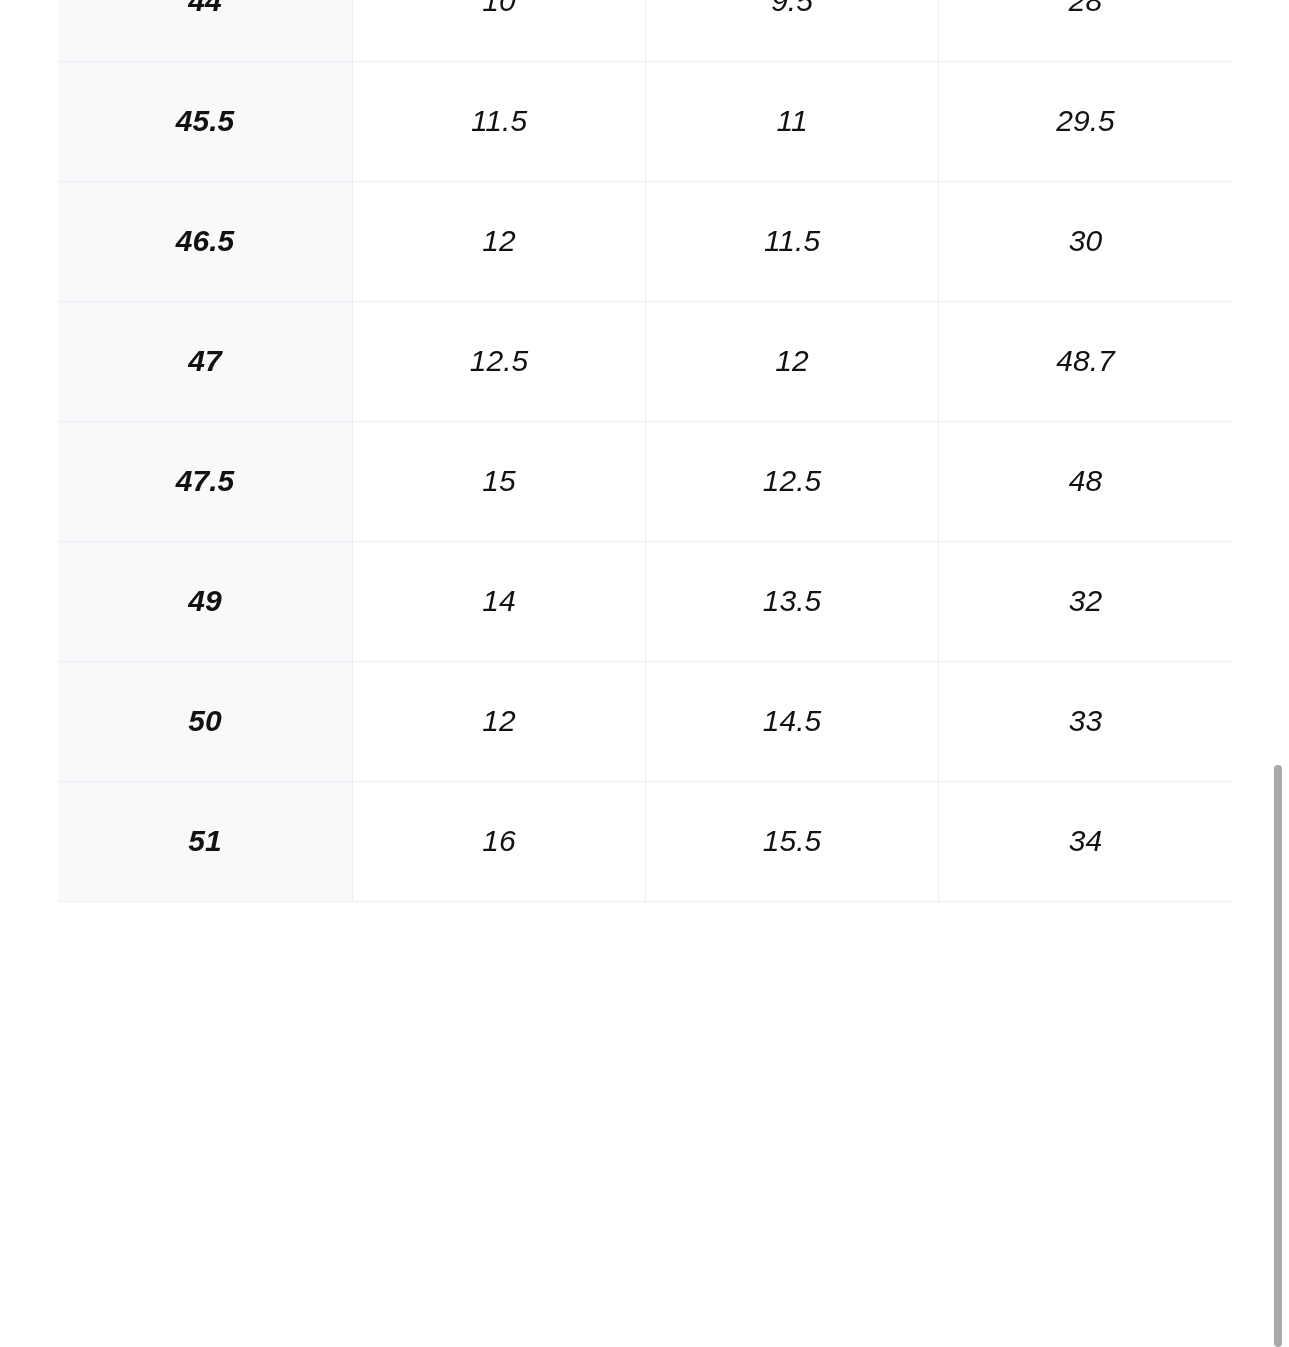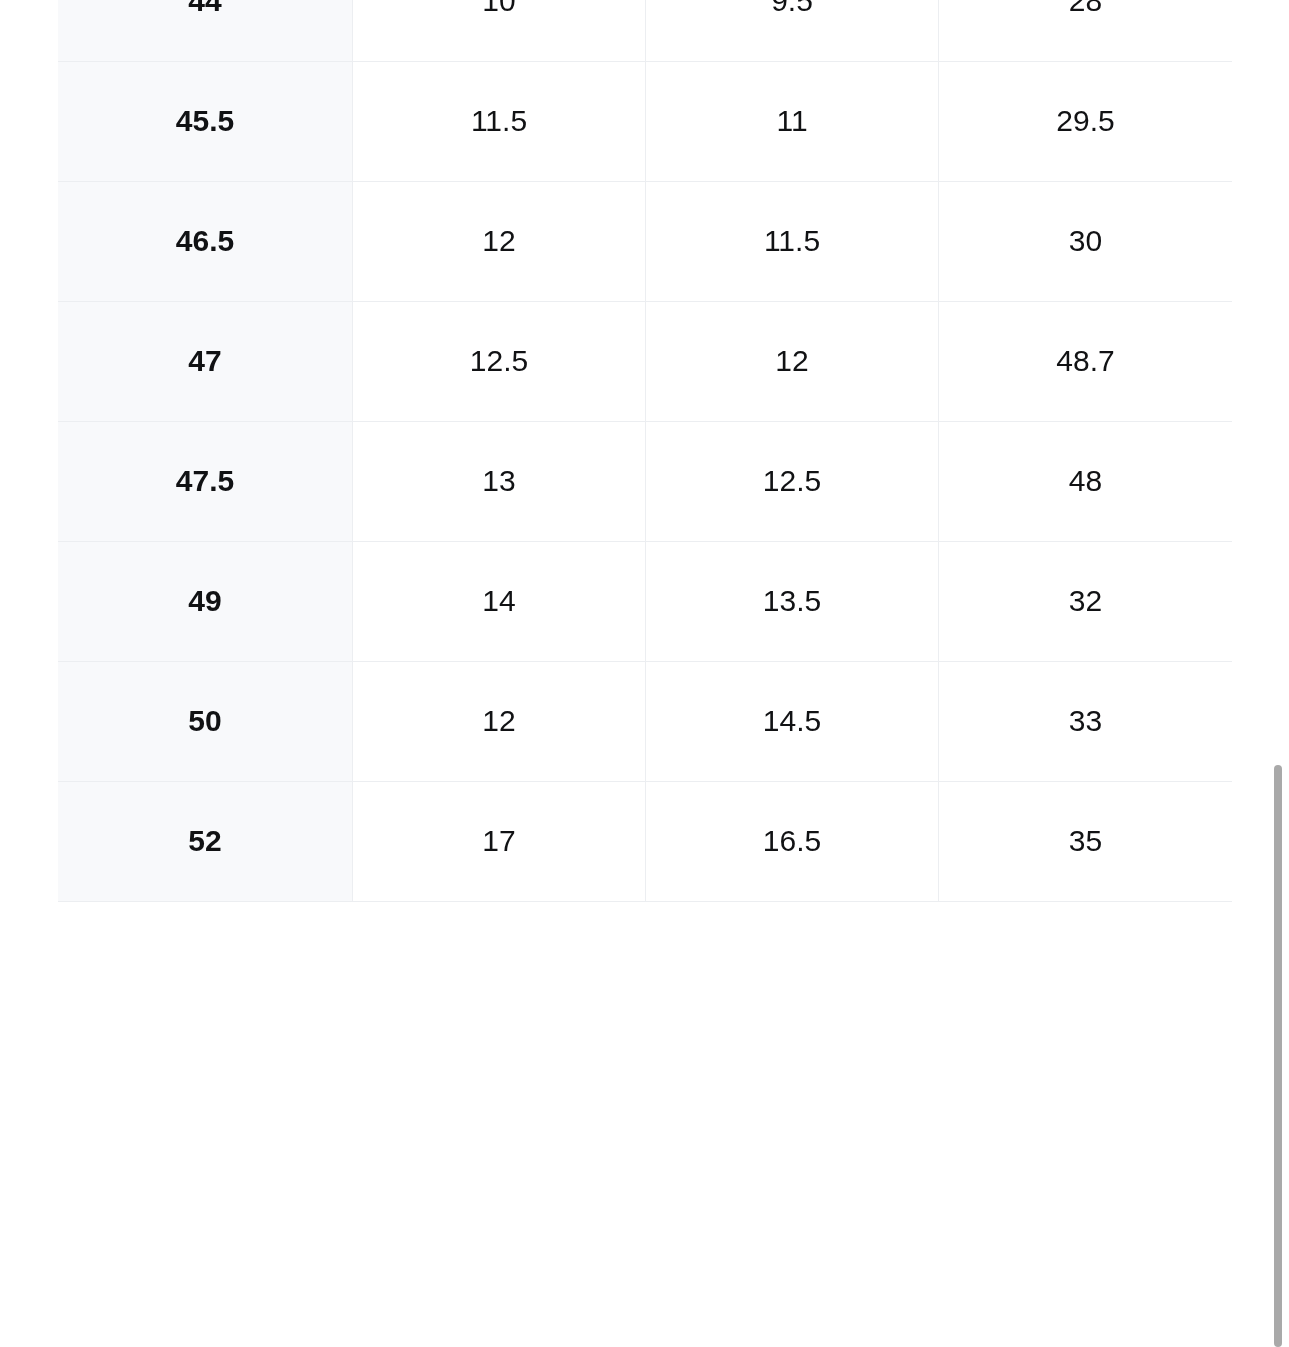--- a/index.html
+++ b/index.html
@@ -17,20 +17,21 @@
 
   
   #size-chart-scroll-area {
     position: absolute;
     left: 0;
     top: 0;
     width: 1289px;
     height: 1347px;
     background: #ffffff;
     overflow: hidden;
+    font-style: italic;
   }
 
   #size-chart-table {
     position: absolute;
     left: 58px;
     top: -59px;            
     width: 1171px;
     border-collapse: collapse;
     table-layout: fixed;
   }
@@ -109,41 +110,41 @@
           <td class="col-d">30</td>
         </tr>
         <tr>
           <td class="col-label">47</td>
           <td class="col-b">12.5</td>
           <td class="col-c">12</td>
           <td class="col-d">48.7</td>
         </tr>
         <tr>
           <td class="col-label">47.5</td>
-          <td class="col-b">13</td>
+          <td class="col-b">15</td>
           <td class="col-c">12.5</td>
           <td class="col-d">48</td>
         </tr>
         <tr>
           <td class="col-label">49</td>
           <td class="col-b">14</td>
           <td class="col-c">13.5</td>
           <td class="col-d">32</td>
         </tr>
         <tr>
           <td class="col-label">50</td>
           <td class="col-b">12</td>
           <td class="col-c">14.5</td>
           <td class="col-d">33</td>
         </tr>
         <tr>
-          <td class="col-label">52</td>
-          <td class="col-b">17</td>
-          <td class="col-c">16.5</td>
-          <td class="col-d">35</td>
+          <td class="col-label">51</td>
+          <td class="col-b">16</td>
+          <td class="col-c">15.5</td>
+          <td class="col-d">34</td>
         </tr>
       </tbody>
   </table>
 </div>
 
 <div id="vertical-scrollbar">
   <div id="vertical-scrollbar-thumb" style="top: 765px; height: 582px; background: rgb(169, 169, 169);"></div>
 </div>
 
 </body></html>

